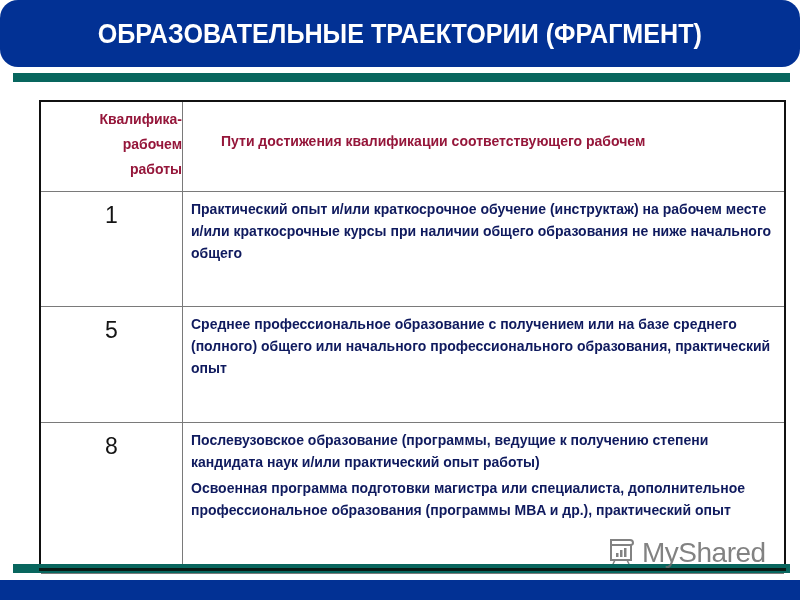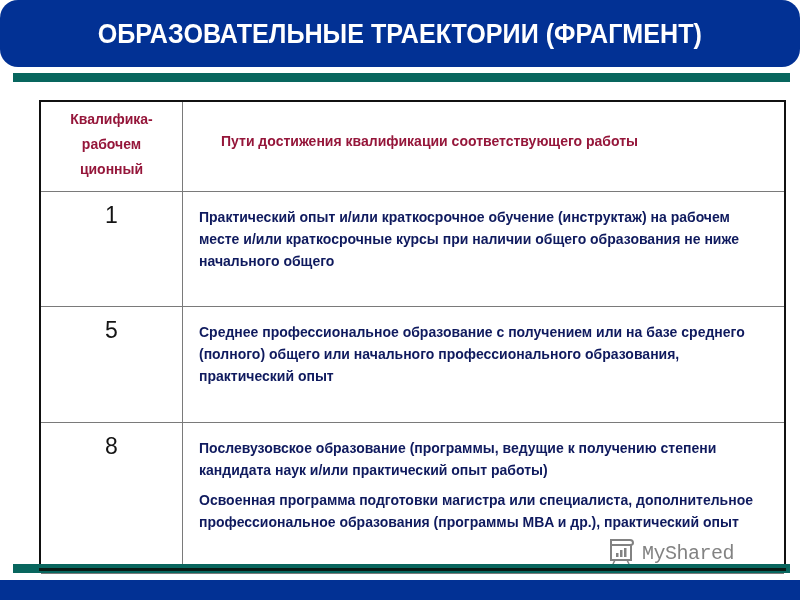--- a/index.html
+++ b/index.html
@@ -39,79 +39,79 @@
   }
   tr:first-child td { border-top: none; }
   td:first-child { border-left: none; width: 141px; }
   td:last-child { border-right: none; }
   tr.head { height: 89px; }
   tr.r1 { height: 115px; }
   tr.r5 { height: 116px; }
   tr.r8 { height: 151px; }
   .head-left {
     color: #95163a; font-weight: bold; font-size: 14px;
-    text-align: center; line-height: 25px; padding-top: 5px;
+    text-align: right; line-height: 25px; padding-top: 5px;
   }
   .head-right {
     color: #95163a; font-weight: bold; font-size: 14px;
     padding-left: 38px; padding-top: 31px;
   }
   .level {
     text-align: center; font-size: 23px; color: #141414;
     padding-top: 10px;
   }
   .desc {
     color: #0f1a5e; font-weight: bold; font-size: 14px;
     line-height: 22px; padding: 6px 8px 0 8px;
   }
-  .desc p { margin: 8px; }
+  .desc p { margin: 0; }
   .desc p + p { margin-top: 4px; }
   .teal-bottom {
     position: absolute; left: 13px; top: 564px; width: 777px; height: 9px;
     background: #08665e;
   }
   .bottom-rule {
     position: absolute; left: 39px; top: 568px; width: 747px; height: 3px;
     background: #0a1a14;
   }
   .footer-bar {
     position: absolute; left: 0; top: 580px; width: 800px; height: 20px;
     background: #023194;
   }
   .watermark {
     position: absolute; left: 606px; top: 535px; height: 36px;
     display: flex; align-items: center; gap: 6px;
     color: #6d6d6d; opacity: 0.85;
   }
   .watermark-text {
-    font-size: 20px; font-family: Liberation Mono, monospace; letter-spacing: -0.5px;
+    font-size: 28px; font-family: Liberation Sans, sans-serif; letter-spacing: -0.5px;
   }
 </style>
 </head>
 <body>
 
 <div class="header-bar">
   <div class="title">ОБРАЗОВАТЕЛЬНЫЕ ТРАЕКТОРИИ (ФРАГМЕНТ)</div>
 </div>
 
 <div class="teal-top"></div>
 
 <div class="table-wrap">
   <table>
     <tbody>
         <tr class="head">
       <td>
         <div class="head-left">
           <div>Квалифика-</div>
           <div>рабочем</div>
-          <div>ционный</div>
+          <div>работы</div>
         </div>
       </td>
       <td>
-        <div class="head-right">Пути достижения квалификации соответствующего  работы</div>
+        <div class="head-right">Пути достижения квалификации соответствующего  рабочем</div>
       </td>
     </tr>
     <tr class="r1">
       <td>
         <div class="level">1</div>
       </td>
       <td>
         <div class="desc">
           <p>Практический опыт и/или краткосрочное обучение (инструктаж) на рабочем месте и/или краткосрочные курсы при наличии общего образования не ниже начального общего</p>
         </div>

